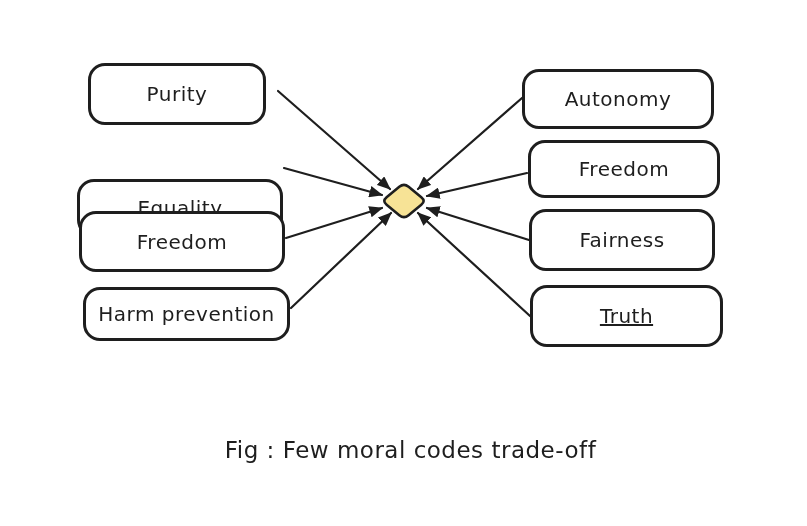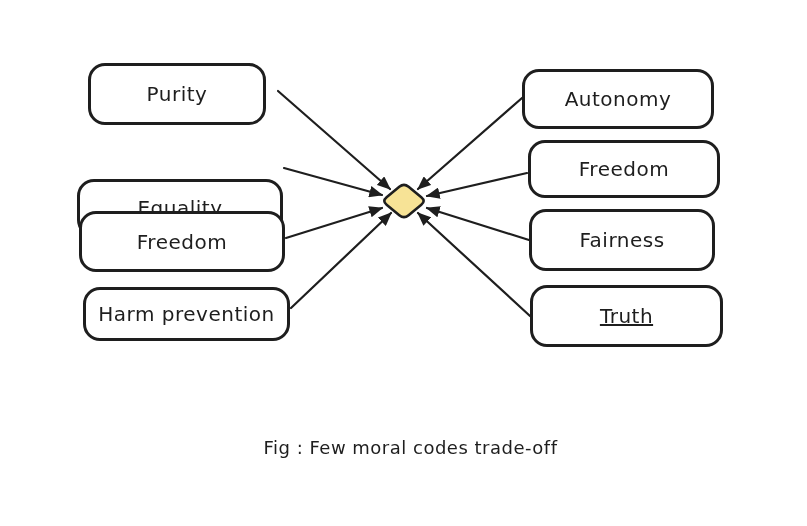--- a/index.html
+++ b/index.html
@@ -31,21 +31,21 @@
     white-space: nowrap;
   }
   .caption {
     position: absolute;
     left: 0;
     top: 437px;
     width: 807px;
     text-align: center;
     padding-left: 14px;
     box-sizing: border-box;
-    font-size: 18px;
+    font-size: 23px;
     letter-spacing: 0.5px;
   }
   .arrow-line {
     fill: none;
     stroke-width: 2.2px;
     stroke-linecap: round;
   }
   .diamond-path {
     stroke-width: 2.6px;
   }

